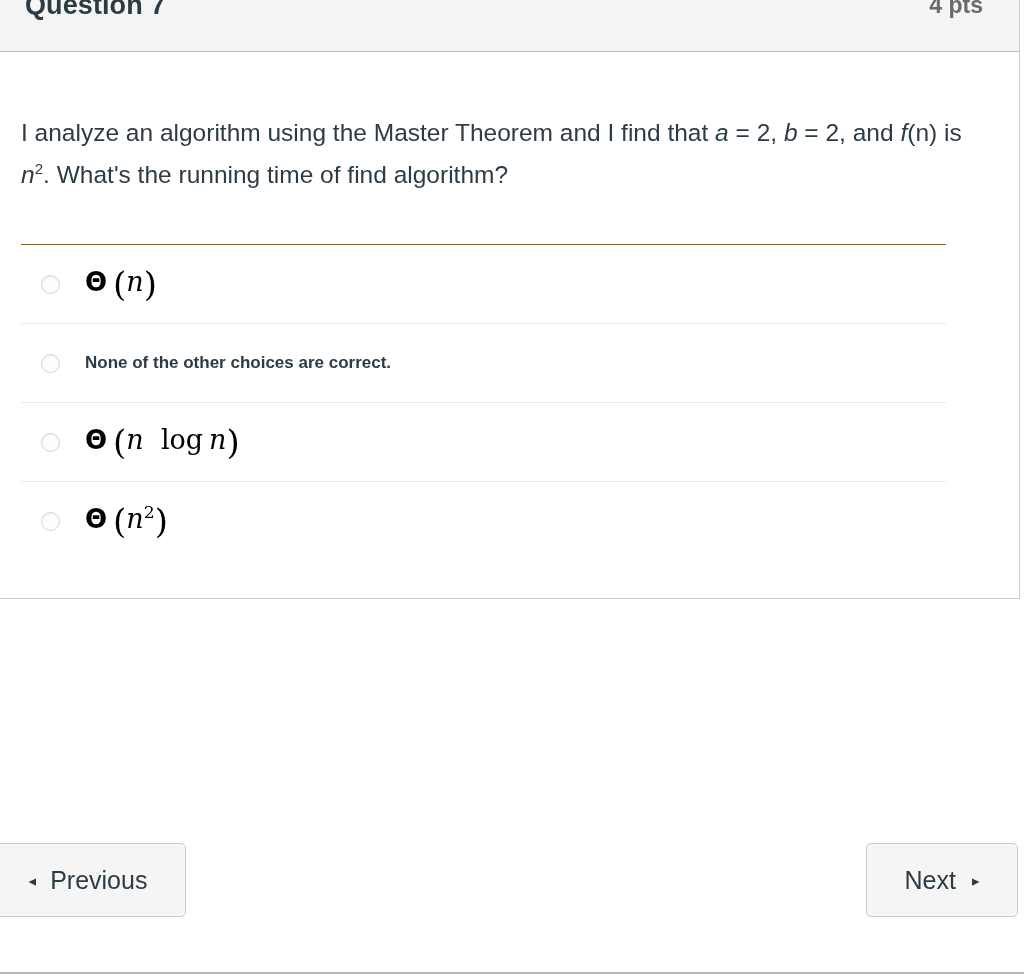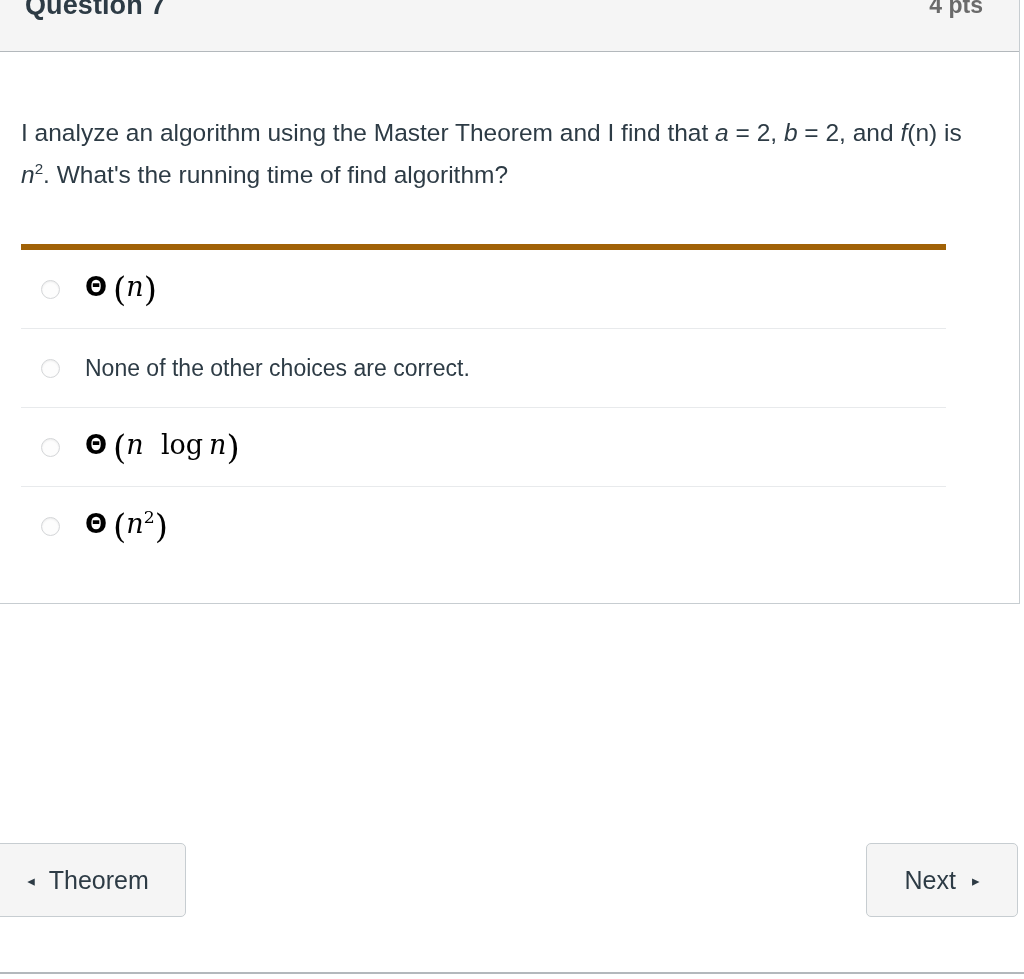--- a/index.html
+++ b/index.html
@@ -78,37 +78,38 @@
     padding: 0 0 38px 0;
   }
   .answer-row {
     display: flex;
     align-items: center;
     border-top: 1px solid #e8eaec;
     min-height: 78px;
     padding-left: 20px;
     margin-right: 33px;
   }
-  .answer-row:first-child { border-top: 6px solid #a16207; }
+  .answer-row:first-child { border-top: 1px solid #a16207; }
 
   .radio {
     width: 19px;
     height: 19px;
     min-width: 19px;
     border-radius: 50%;
     border: 1px solid #d4d6d8;
     background: #fdfdfd;
     box-shadow: inset 0 1px 2px rgba(0,0,0,0.07);
     margin-right: 25px;
     box-sizing: border-box;
   }
 
   .answer-text {
-    font-size: 23px;
-    color: #2d3b45;
+    font-size: 17px;
+    color: #2d3b45;
+    font-weight: bold;
   }
 
   
   .math {
     font-family: "DejaVu Serif", "Liberation Serif", serif;
     font-size: 27px;
     color: #000000;
     white-space: nowrap;
     line-height: 1;
   }
@@ -237,21 +238,21 @@
           <span class="math"><span class="theta">Θ</span><span class="sp"></span><span class="paren">(</span><span class="var">n</span><sup>2</sup><span class="paren">)</span></span>
         </div>
 
       </div>
     </div>
   </div>
 
   <div class="nav-bar">
     <div class="nav-button nav-prev">
       <span class="arrow">◂</span>
-      <span>Theorem</span>
+      <span>Previous</span>
     </div>
     <div class="nav-button nav-next">
       <span>Next</span>
       <span class="arrow">▸</span>
     </div>
   </div>
 
   <div class="bottom-rule"></div>
 
 </div>

